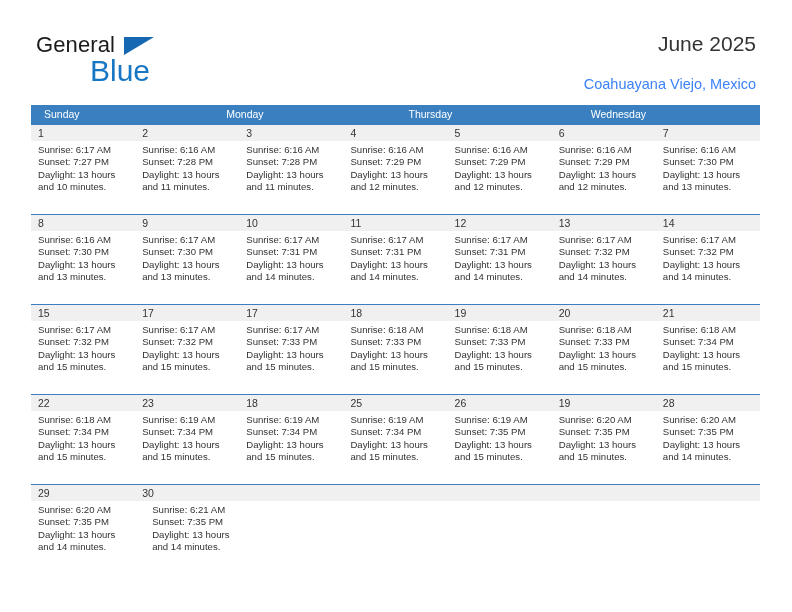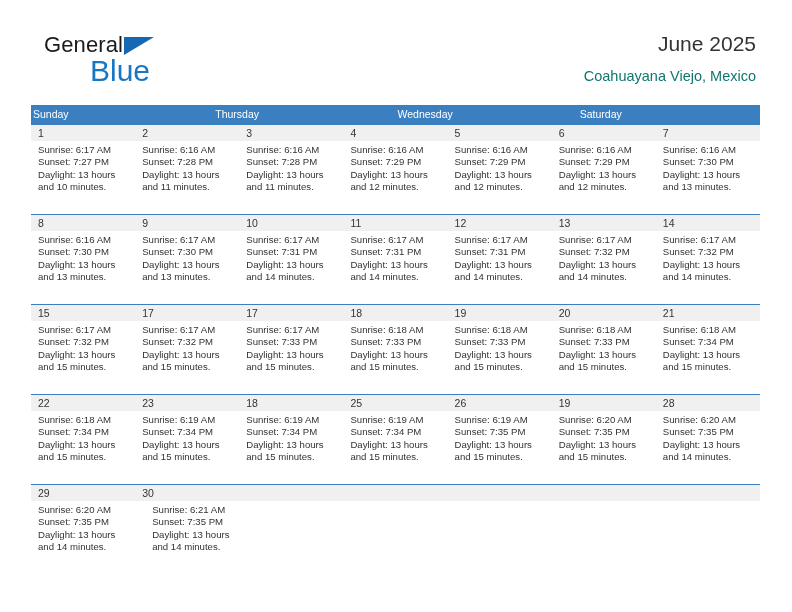--- a/index.html
+++ b/index.html
@@ -37,21 +37,20 @@
     height: 50px;
   }
   .logo-general {
     position: absolute;
     left: 0;
     top: 0;
     font-size: 22px;
     letter-spacing: 0.1px;
     color: #1a1a1a;
     font-family: "Liberation Sans", sans-serif;
-    margin-left: 8px;
   }
   .logo-triangle {
     position: absolute;
     left: 88px;
     top: 5px;
     width: 0;
     height: 0;
     border-left: 30px solid #1668b3;
     border-bottom: 18px solid transparent;
   }
@@ -71,44 +70,44 @@
   }
   .cal-title {
     font-size: 21px;
     color: #333333;
     line-height: 32px;
     font-weight: normal;
     white-space: nowrap;
   }
   .cal-subtitle {
     font-size: 14.5px;
-    color: #0f766e;
+    color: #3b82f6;
     line-height: 20px;
-    margin-top: 6px;
+    margin-top: 14px;
     white-space: nowrap;
   }
 
   
   .calendar {
     position: absolute;
     left: 31px;
     top: 105px;
     width: 729px;
   }
   .weekday-row {
     display: flex;
     background: #3a80c1;
     height: 19px;
   }
   .weekday-cell {
     flex: 1 1 0;
     color: #ffffff;
     font-size: 10.5px;
     line-height: 19px;
-    padding-left: 2px;
+    padding-left: 13px;
     box-sizing: border-box;
     white-space: nowrap;
   }
   .week-row {
     border-top: 1px solid #3a80c1;
   }
   .week-row:first-of-type {
     border-top: none;
   }
   .daynum-strip {
@@ -158,23 +157,23 @@
     <div class="title-block">
       <div class="cal-title">June 2025</div>
       <div class="cal-subtitle">Coahuayana Viejo, Mexico</div>
     </div>
   </div>
 
   <div class="calendar">
 
     <div class="weekday-row">
       <div class="weekday-cell">Sunday</div>
+      <div class="weekday-cell">Monday</div>
       <div class="weekday-cell">Thursday</div>
       <div class="weekday-cell">Wednesday</div>
-      <div class="weekday-cell">Saturday</div>
     </div>
 
     <div class="week-row">
       <div class="daynum-strip">
         <div class="daynum-cell">1</div>
         <div class="daynum-cell">2</div>
         <div class="daynum-cell">3</div>
         <div class="daynum-cell">4</div>
         <div class="daynum-cell">5</div>
         <div class="daynum-cell">6</div>

